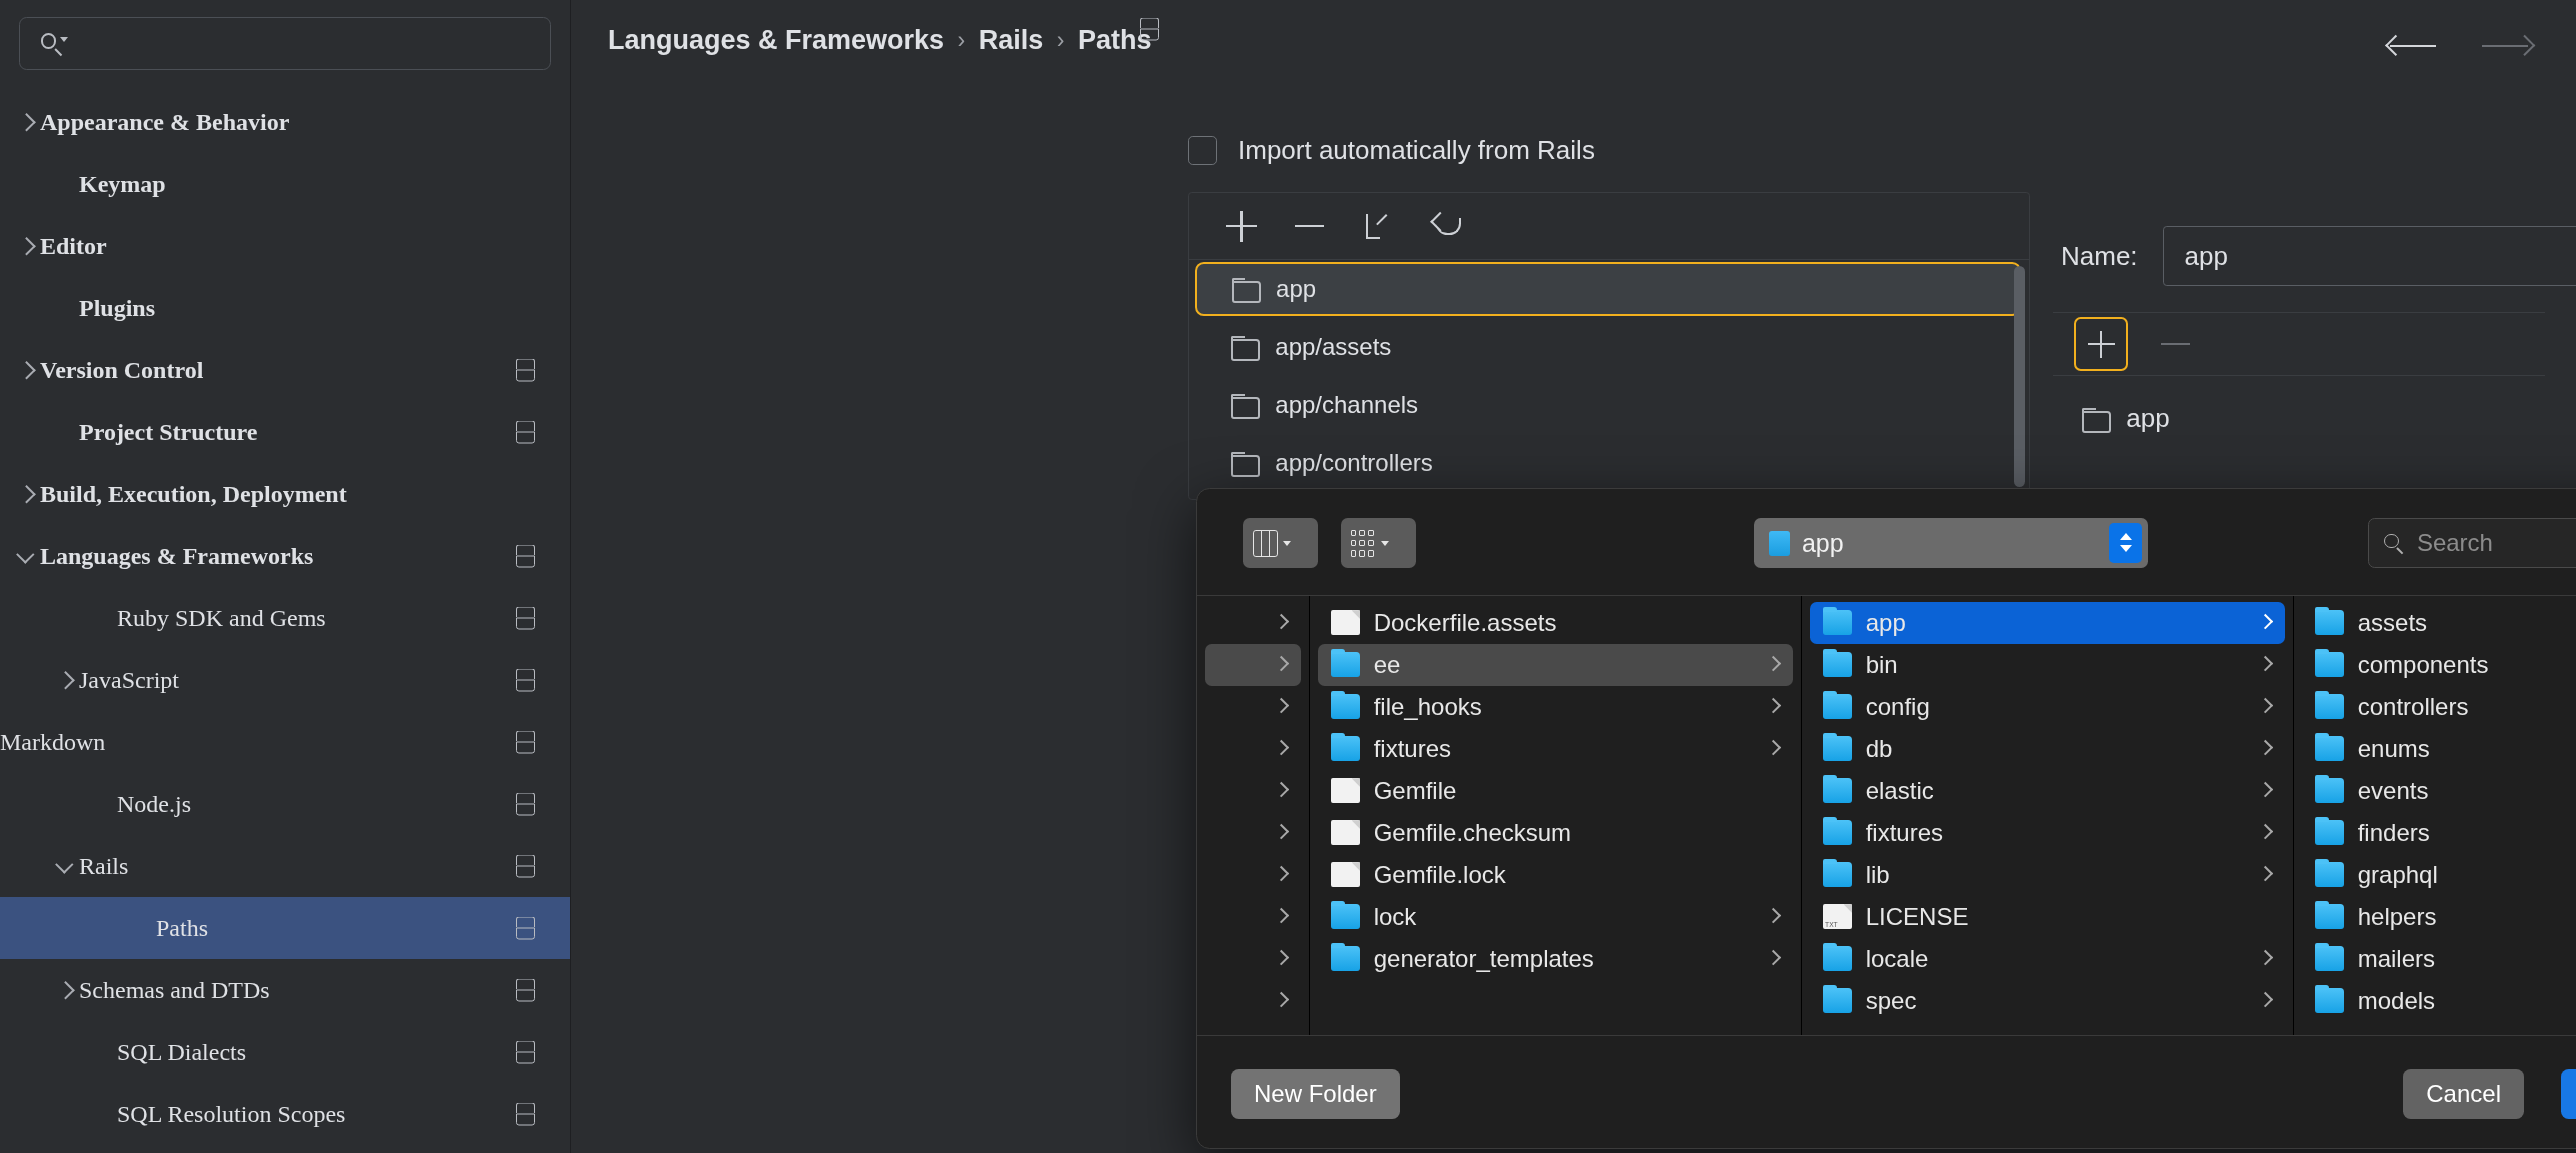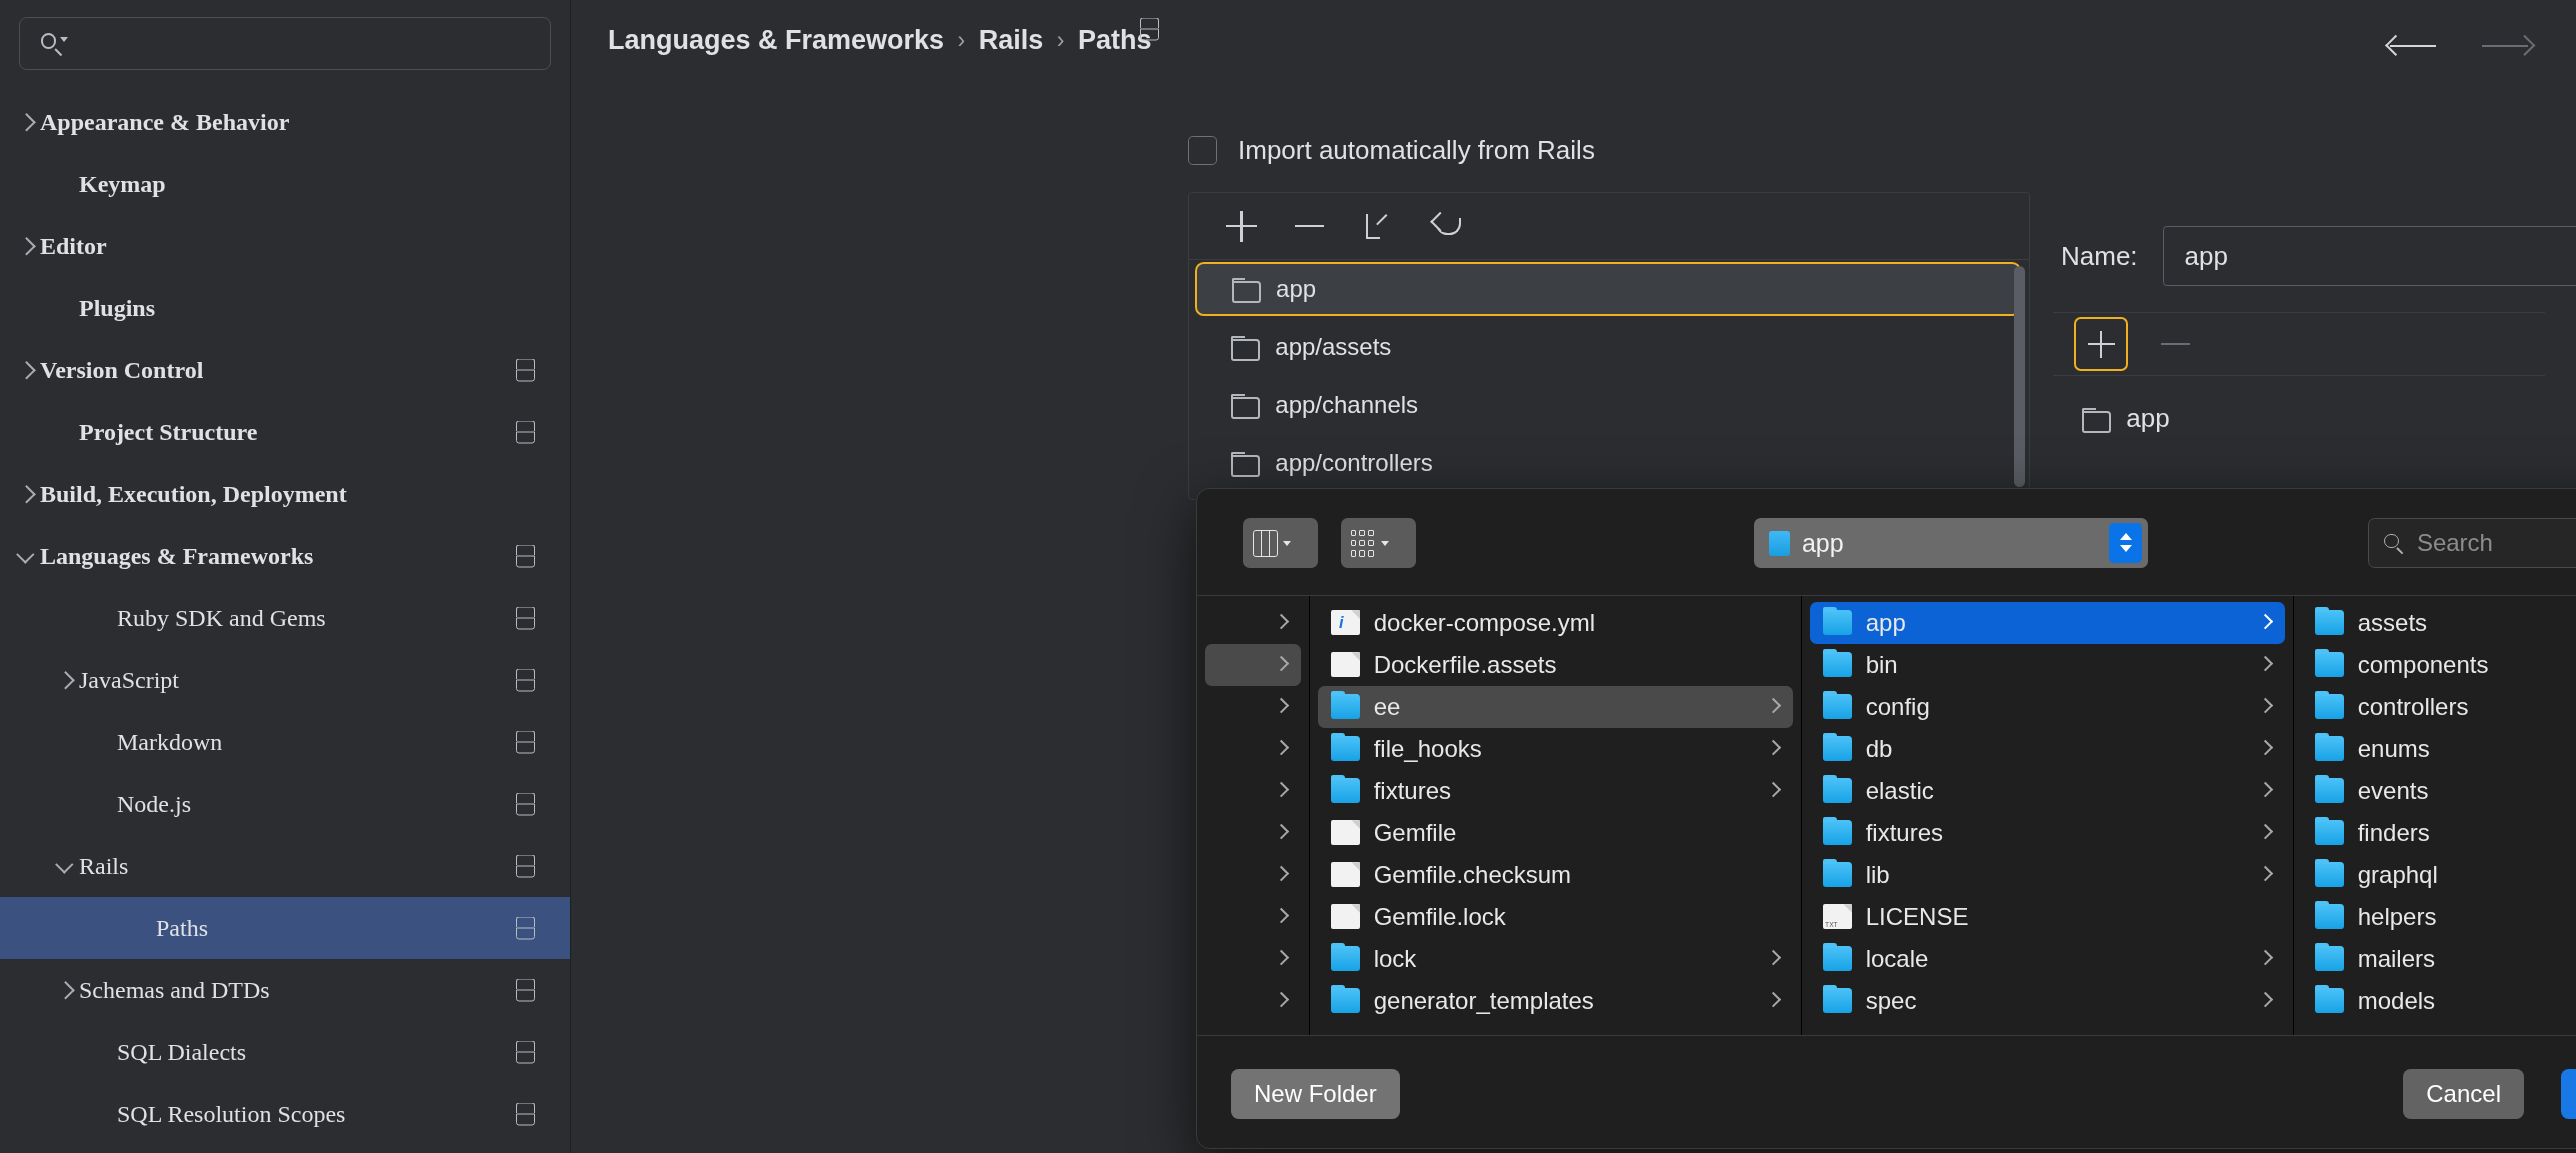--- a/index.html
+++ b/index.html
@@ -314,21 +314,21 @@
       </div>
       <div class="nav-row">
         <span class="nav-chev" style="left: 56px;"></span>
         <span class="nav-label" style="margin-left: 79px;">JavaScript</span>
         <span class="db-icon">
           <span class="a"></span>
           <span class="b"></span>
         </span>
       </div>
       <div class="nav-row">
-        <span class="nav-label" style="margin-left: 117px;">Markdown</span>
+        <span class="nav-label" style="">Markdown</span>
         <span class="db-icon">
           <span class="a"></span>
           <span class="b"></span>
         </span>
       </div>
       <div class="nav-row">
         <span class="nav-label" style="margin-left: 117px;">Node.js</span>
         <span class="db-icon">
           <span class="a"></span>
           <span class="b"></span>
@@ -535,24 +535,20 @@
             <span class="nm"></span>
             <span class="fchev"></span>
           </div>
           <div class="frow">
             <span class="nm"></span>
             <span class="fchev"></span>
           </div>
         </div>
       <div class="fcol" id="col1">
           <div class="frow">
-            <span class="ficon file yml"></span>
-            <span class="nm">docker-compose.yml</span>
-          </div>
-          <div class="frow">
             <span class="ficon file"></span>
             <span class="nm">Dockerfile.assets</span>
           </div>
           <div class="frow sel-gray">
             <span class="ficon folder"></span>
             <span class="nm">ee</span>
             <span class="fchev"></span>
           </div>
           <div class="frow">
             <span class="ficon folder"></span>

